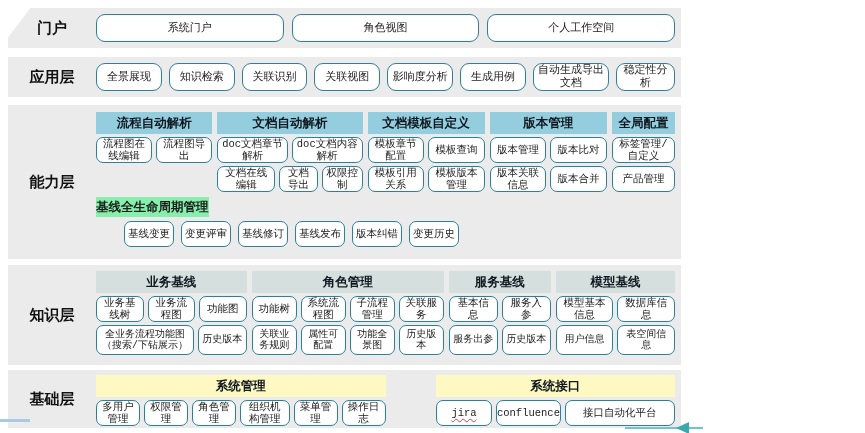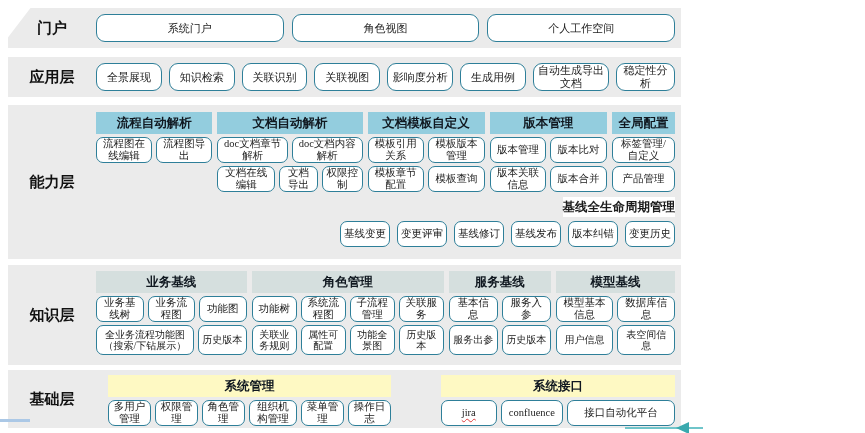--- a/index.html
+++ b/index.html
@@ -1,30 +1,30 @@
 <!DOCTYPE html>
 <html><head>
 <meta charset="utf-8">
 <style>
   html,body{margin:0;padding:0;background:#fff;}
   .stage{
     position:relative;width:703px;height:433px;background:#fff;overflow:hidden;
-    font-family:Liberation Serif, serif;color:#1c1c1c;
+    font-family:Liberation Mono, monospace;color:#1c1c1c;
     -webkit-font-smoothing:antialiased;
   }
   .band{
     display:flex;align-items:stretch;background:#ebebeb;
     margin:0 22px 0 8px;box-sizing:border-box;
   }
   .band-label{
     width:88px;flex:0 0 88px;display:flex;align-items:center;justify-content:center;
     font-weight:bold;font-size:15px;color:#111;
   }
   .band-content{flex:1;display:flex;align-items:center;box-sizing:border-box;padding-right:6px;}
-  .col{flex-direction:column;align-items:flex-end;}
+  .col{flex-direction:column;align-items:flex-start;}
   .btn{
     background:#fff;border:1.5px solid #2e7f99;border-radius:7px;
     display:flex;align-items:center;justify-content:center;text-align:center;
     font-size:10.5px;line-height:1.15;color:#222;box-sizing:border-box;
     padding:1px 3px;flex:1;overflow:hidden;
   }
   .big{height:28px;border-radius:9px;font-size:11px;}
   
   .hrow{display:flex;gap:8px;flex:1;}
   
@@ -34,21 +34,21 @@
     height:22px;display:flex;align-items:center;justify-content:center;
     font-weight:bold;font-size:12.5px;color:#101820;margin-bottom:3px;
   }
   .ghead.blue{background:#93cdde;}
   .ghead.pale{background:#d5dfde;}
   .ghead.teal{background:#fef9c3;}
   .grow{display:flex;gap:4px;margin-bottom:3px;}
   .grow .btn{height:26px;}
   .grow.tall .btn{height:30px;font-size:10px;}
   .baseline-head{
-    height:20px;background:#ffffff;display:flex;align-items:center;justify-content:center;
+    height:20px;background:#86efac;display:flex;align-items:center;justify-content:center;
     font-weight:bold;font-size:12.5px;margin:2px 0 4px 0;
   }
   .baseline-row{display:flex;gap:7px;padding-left:28px;}
   .baseline-row .btn{height:26px;}
   
   .corner-fold{
     position:absolute;left:6px;top:6px;width:0;height:0;
     border-top:34px solid #fff;border-right:26px solid transparent;
   }
   .bl-line{position:absolute;left:0;bottom:11px;width:30px;height:3px;background:#abc8e6;}
@@ -114,26 +114,26 @@
           </div>
           <div class="grow">
             <div class="btn" style="flex:1.6">文档在线编辑</div>
             <div class="btn">文档导出</div>
             <div class="btn" style="flex:1.05">权限控制</div>
           </div>
         </div>
         <div class="group" style="flex:150">
           <div class="ghead blue">文档模板自定义</div>
           <div class="grow">
+            <div class="btn">模板章节配置</div>
+            <div class="btn">模板查询</div>
+          </div>
+          <div class="grow">
             <div class="btn">模板引用关系</div>
             <div class="btn">模板版本管理</div>
-          </div>
-          <div class="grow">
-            <div class="btn">模板章节配置</div>
-            <div class="btn">模板查询</div>
           </div>
         </div>
         <div class="group" style="flex:150">
           <div class="ghead blue">版本管理</div>
           <div class="grow">
             <div class="btn">版本管理</div>
             <div class="btn">版本比对</div>
           </div>
           <div class="grow">
             <div class="btn">版本关联信息</div>

